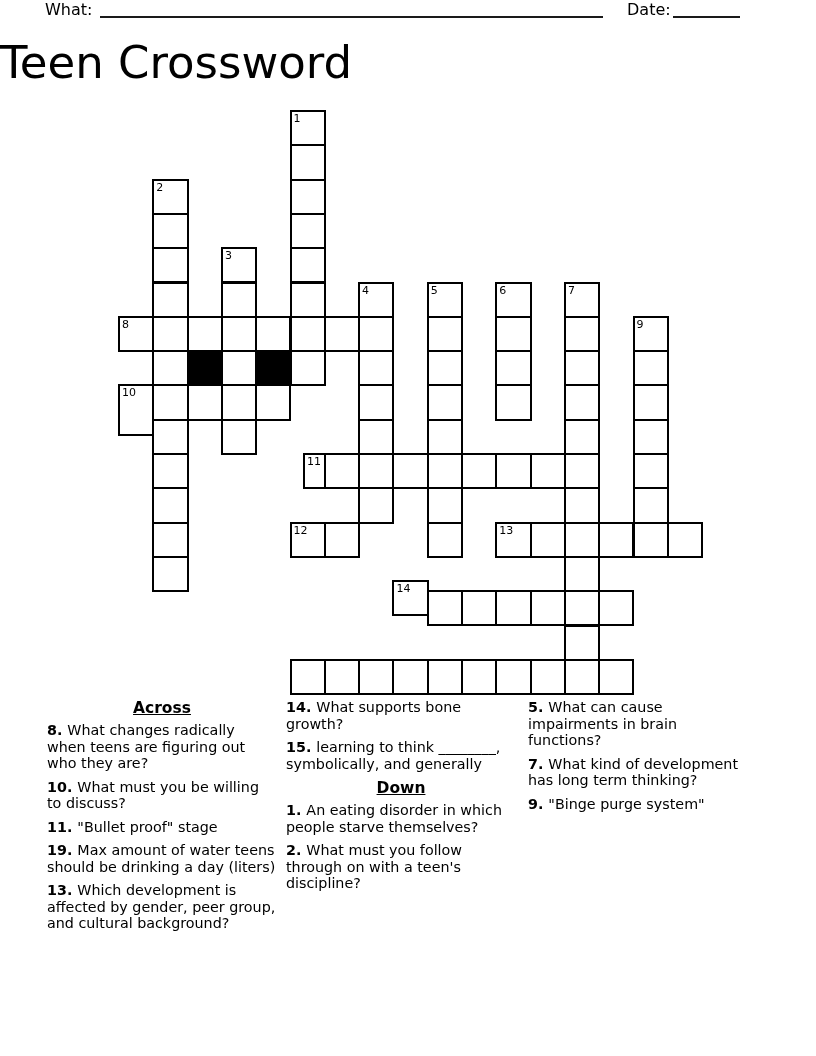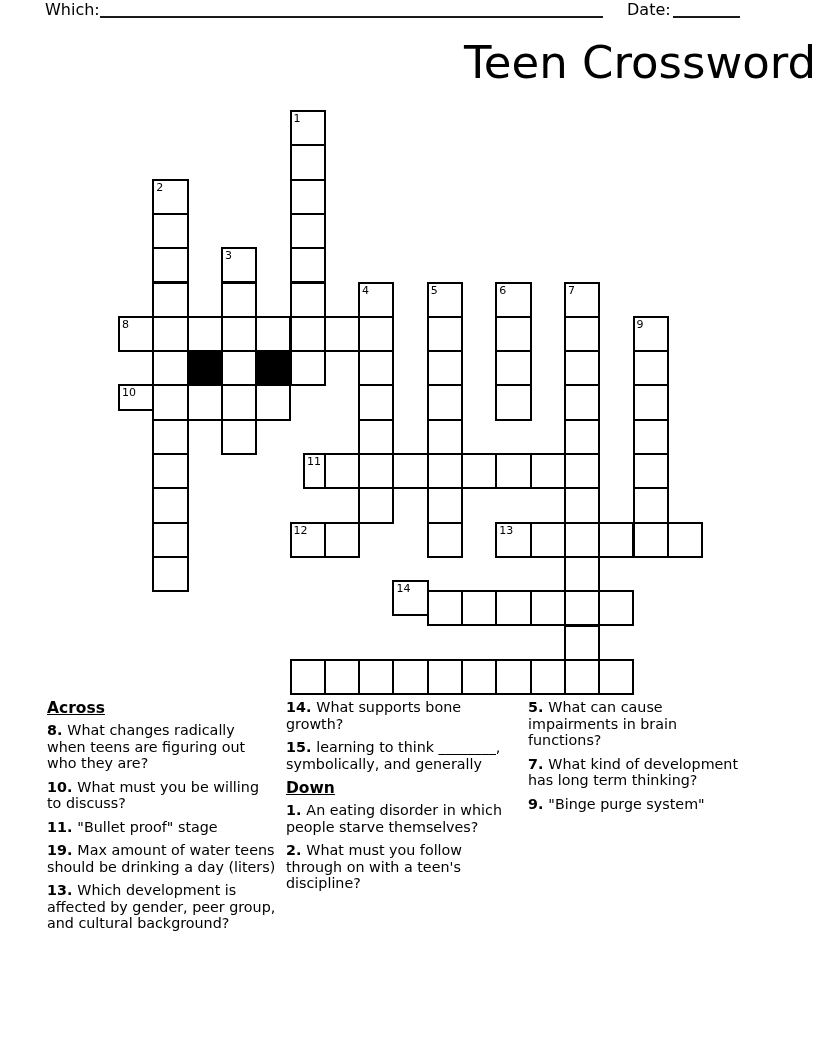--- a/index.html
+++ b/index.html
@@ -8,44 +8,44 @@
 
   
   .hdr-label { position:absolute; font-size:16px; line-height:18px; color:#000; }
   #name-label { left:45px; top:1px; }
   #date-label { left:627px; top:1px; }
   .write-line { position:absolute; height:1.6px; background:#1a1a1a; }
   #name-line { left:100px; top:16px; width:503px; }
   #date-line { left:673px; top:16px; width:67px; }
 
   
-  #title { position:absolute; top:36px; left:0; width:816px; text-align:right;
+  #title { position:absolute; top:36px; left:0; width:816px; text-align:left;
            font-size:45px; line-height:54px; font-weight:normal; letter-spacing:0px; }
 
   
   #grid { position:absolute; left:0; top:0; width:816px; height:1056px; }
   .cell { position:absolute; border:2px solid #000; background:#fff; }
   .cell.black { background:#000; }
   .cell .num { position:absolute; top:0px; left:2px; font-size:11px; line-height:13px;
                font-family:"DejaVu Sans", sans-serif; color:#000; }
 
   
   .clue-col { position:absolute; top:699px; font-size:14.3px; line-height:16.5px; }
   #clue-col-1 { left:47px;  width:230px; }
   #clue-col-2 { left:286px; width:230px; }
   #clue-col-3 { left:528px; width:219px; }
   .clue-head { font-weight:bold; text-decoration:underline; font-size:15.5px;
-               line-height:18px; margin-bottom:5px; }
+               line-height:18px; margin-bottom:5px;text-align:center; }
   .clue { margin-bottom:7px; }
   .clue-num { font-weight:bold; }
 </style>
 </head>
 <body>
 
-<span class="hdr-label" id="name-label">Which:</span>
+<span class="hdr-label" id="name-label">What:</span>
 <div class="write-line" id="name-line"></div>
 <span class="hdr-label" id="date-label">Date:</span>
 <div class="write-line" id="date-line"></div>
 
 <h1 id="title">Teen Crossword</h1>
 
 <div id="grid">
     <div class="cell" style="left: 289.5px; top: 110px; height: 36.3px; width: 36.3px; border-color: rgb(0, 0, 0);">
       <span class="num">1</span>
     </div>
@@ -95,21 +95,21 @@
     <div class="cell" style="left: 152.3px; top: 350.1px; height: 36.3px; width: 36.3px; border-color: rgb(0, 0, 0);"></div>
     <div class="cell black" style="left: 186.6px; top: 350.1px; height: 36.3px; width: 36.3px; border-color: rgb(0, 0, 0);"></div>
     <div class="cell" style="left: 220.9px; top: 350.1px; height: 36.3px; width: 36.3px; border-color: rgb(0, 0, 0);"></div>
     <div class="cell black" style="left: 255.2px; top: 350.1px; height: 36.3px; width: 36.3px; border-color: rgb(0, 0, 0);"></div>
     <div class="cell" style="left: 289.5px; top: 350.1px; height: 36.3px; width: 36.3px; border-color: rgb(0, 0, 0);"></div>
     <div class="cell" style="left: 358.1px; top: 350.1px; height: 36.3px; width: 36.3px; border-color: rgb(0, 0, 0);"></div>
     <div class="cell" style="left: 426.7px; top: 350.1px; height: 36.3px; width: 36.3px; border-color: rgb(0, 0, 0);"></div>
     <div class="cell" style="left: 495.3px; top: 350.1px; height: 36.3px; width: 36.3px; border-color: rgb(0, 0, 0);"></div>
     <div class="cell" style="left: 563.9px; top: 350.1px; height: 36.3px; width: 36.3px; border-color: rgb(0, 0, 0);"></div>
     <div class="cell" style="left: 632.5px; top: 350.1px; height: 36.3px; width: 36.3px; border-color: rgb(0, 0, 0);"></div>
-    <div class="cell" style="left: 118px; top: 384.4px; height: 27px; width: 36.3px; border-color: rgb(0, 0, 0);">
+    <div class="cell" style="left: 118px; top: 384.4px; height: 52px; width: 36.3px; border-color: rgb(0, 0, 0);">
       <span class="num">10</span>
     </div>
     <div class="cell" style="left: 152.3px; top: 384.4px; height: 36.3px; width: 36.3px; border-color: rgb(0, 0, 0);"></div>
     <div class="cell" style="left: 186.6px; top: 384.4px; height: 36.3px; width: 36.3px; border-color: rgb(0, 0, 0);"></div>
     <div class="cell" style="left: 220.9px; top: 384.4px; height: 36.3px; width: 36.3px; border-color: rgb(0, 0, 0);"></div>
     <div class="cell" style="left: 255.2px; top: 384.4px; height: 36.3px; width: 36.3px; border-color: rgb(0, 0, 0);"></div>
     <div class="cell" style="left: 358.1px; top: 384.4px; height: 36.3px; width: 36.3px; border-color: rgb(0, 0, 0);"></div>
     <div class="cell" style="left: 426.7px; top: 384.4px; height: 36.3px; width: 36.3px; border-color: rgb(0, 0, 0);"></div>
     <div class="cell" style="left: 495.3px; top: 384.4px; height: 36.3px; width: 36.3px; border-color: rgb(0, 0, 0);"></div>
     <div class="cell" style="left: 563.9px; top: 384.4px; height: 36.3px; width: 36.3px; border-color: rgb(0, 0, 0);"></div>

